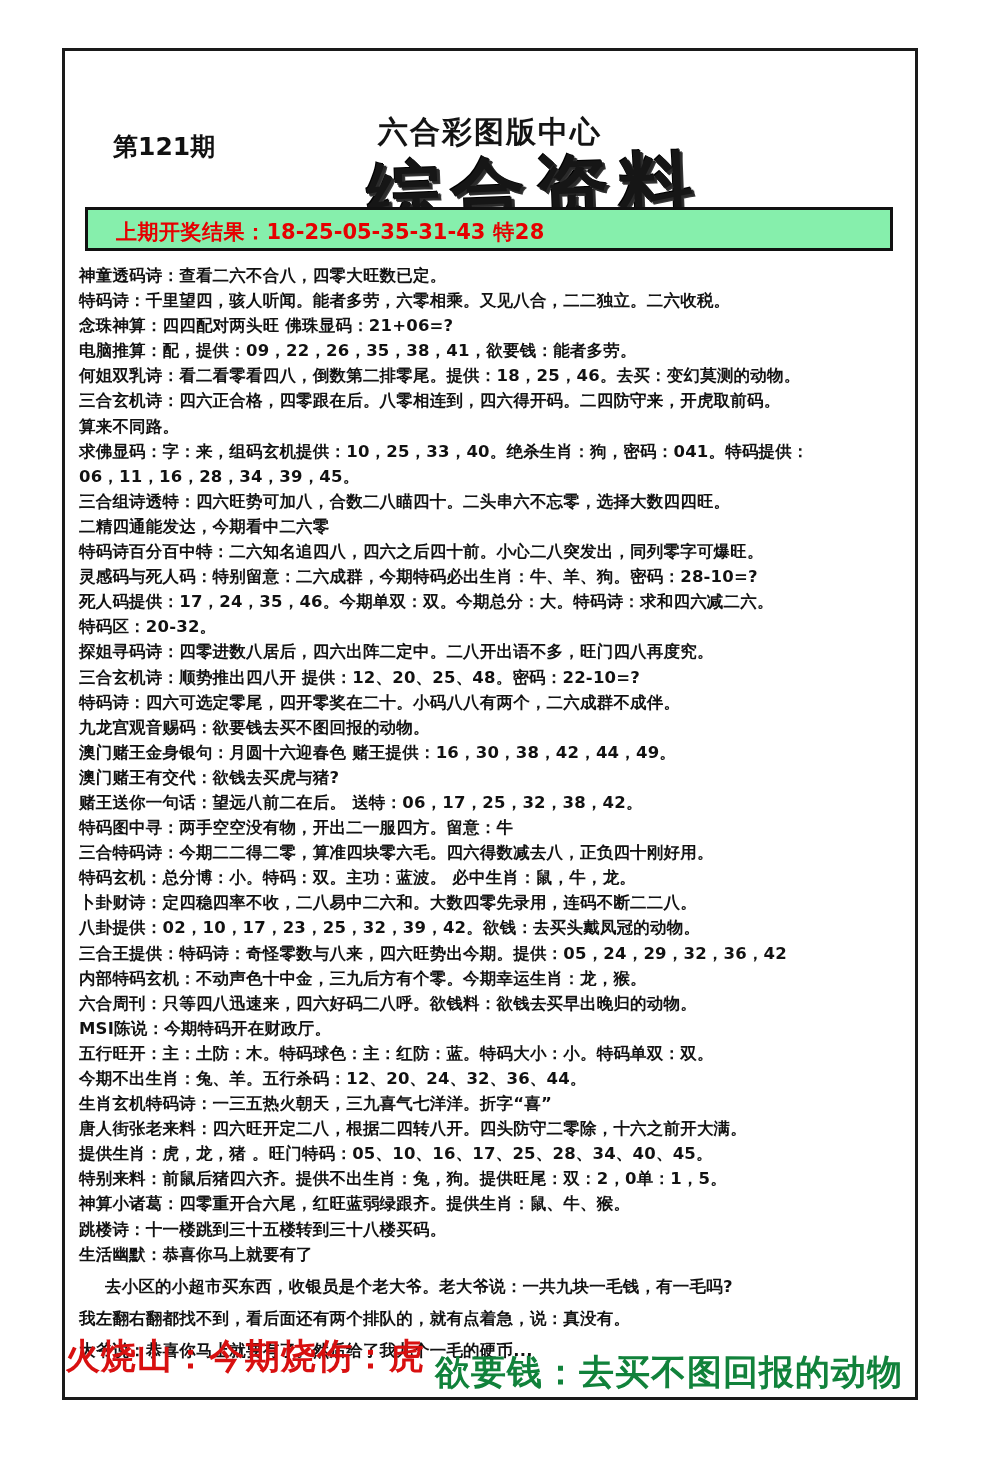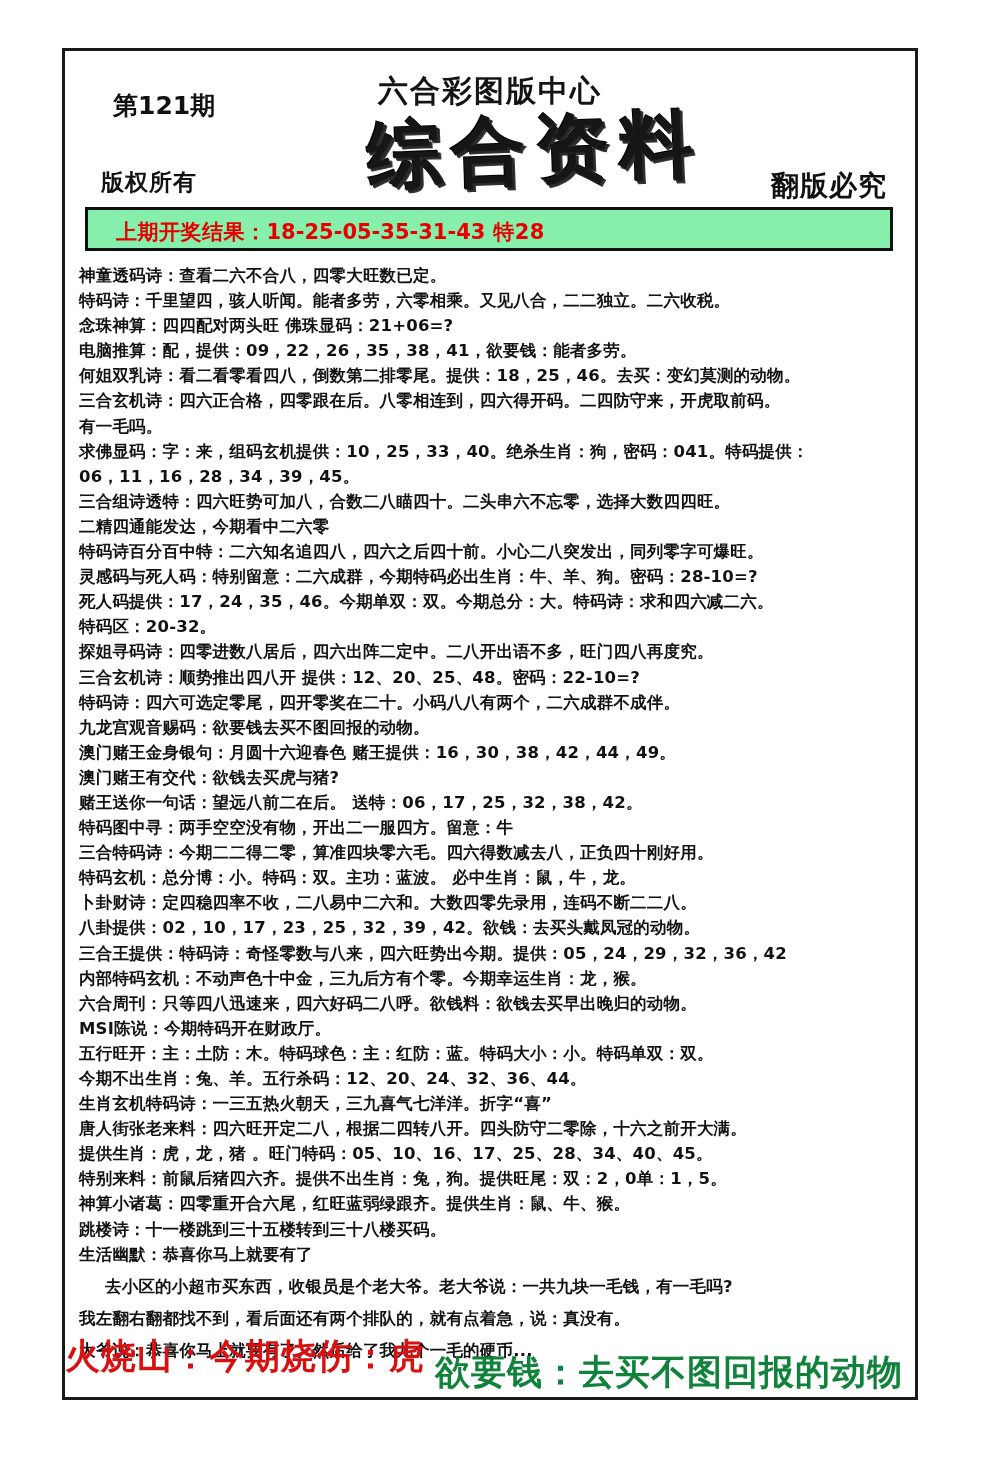--- a/index.html
+++ b/index.html
@@ -25,20 +25,21 @@
     height: 1352px;
     border: 3px solid #1a1a1a;
     background: #ffffff;
     box-sizing: border-box;
   }
 
   
   .header {
     position: relative;
     height: 152px;
+    margin-top: 41px;
   }
   .issue-no {
     position: absolute;
     left: 48px;
     top: 38px;
     font-size: 25px;
     font-weight: bold;
     color: #111;
     letter-spacing: 0px;
     font-family: "DejaVu Sans", "Liberation Sans", sans-serif;
@@ -184,21 +185,21 @@
   </div>
 
   <div class="body-area">
     <div id="lines-host">
         <div class="line">神童透码诗：查看二六不合八，四零大旺数已定。</div>
         <div class="line">特码诗：千里望四，骇人听闻。能者多劳，六零相乘。又见八合，二二独立。二六收税。</div>
         <div class="line">念珠神算：四四配对两头旺 佛珠显码：21+06=?</div>
         <div class="line">电脑推算：配，提供：09，22，26，35，38，41，欲要钱：能者多劳。</div>
         <div class="line">何姐双乳诗：看二看零看四八，倒数第二排零尾。提供：18，25，46。去买：变幻莫测的动物。</div>
         <div class="line">三合玄机诗：四六正合格，四零跟在后。八零相连到，四六得开码。二四防守来，开虎取前码。</div>
-        <div class="line">有一毛吗。</div>
+        <div class="line">算来不同路。</div>
         <div class="line">求佛显码：字：来，组码玄机提供：10，25，33，40。绝杀生肖：狗，密码：041。特码提供：</div>
         <div class="line">06，11，16，28，34，39，45。</div>
         <div class="line">三合组诗透特：四六旺势可加八，合数二八瞄四十。二头串六不忘零，选择大数四四旺。</div>
         <div class="line">二精四通能发达，今期看中二六零</div>
         <div class="line">特码诗百分百中特：二六知名追四八，四六之后四十前。小心二八突发出，同列零字可爆旺。</div>
         <div class="line">灵感码与死人码：特别留意：二六成群，今期特码必出生肖：牛、羊、狗。密码：28-10=?</div>
         <div class="line">死人码提供：17，24，35，46。今期单双：双。今期总分：大。特码诗：求和四六减二六。</div>
         <div class="line">特码区：20-32。</div>
         <div class="line">探姐寻码诗：四零进数八居后，四六出阵二定中。二八开出语不多，旺门四八再度究。</div>
         <div class="line">三合玄机诗：顺势推出四八开 提供：12、20、25、48。密码：22-10=?</div>

